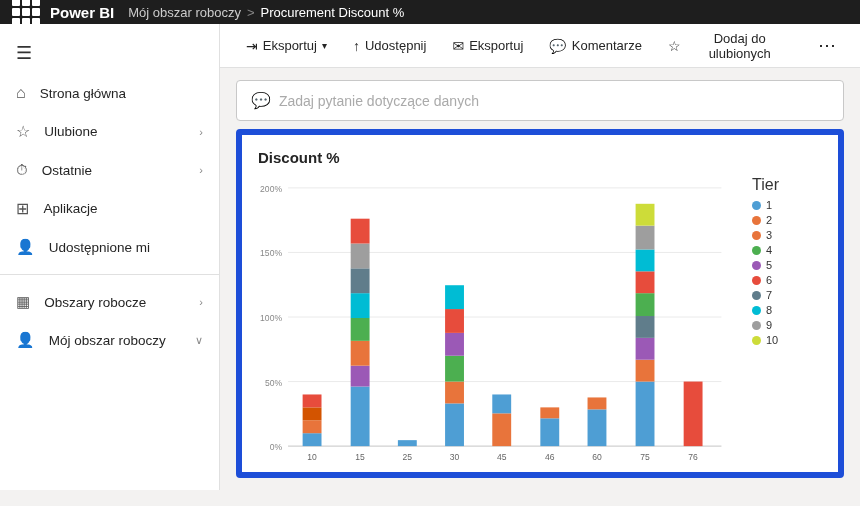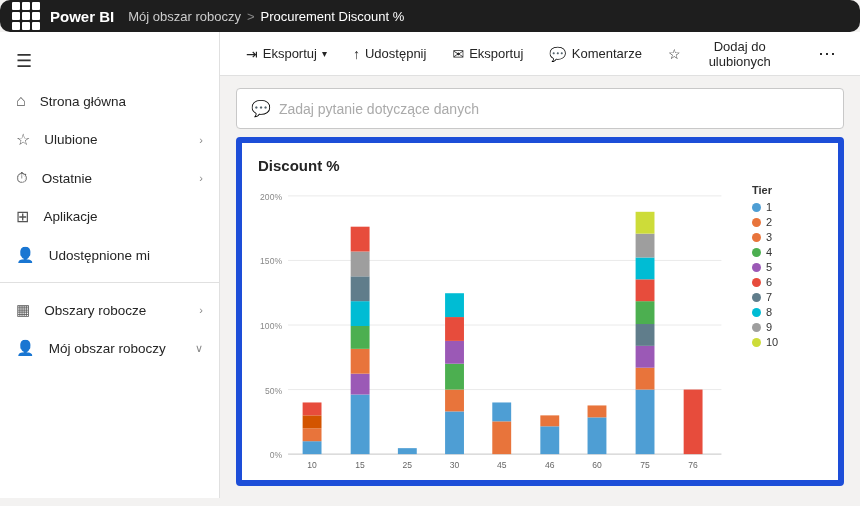--- a/index.html
+++ b/index.html
@@ -1,26 +1,25 @@
 <!DOCTYPE html>
 <html><head>
   <meta charset="utf-8">
   <style>
     * { box-sizing: border-box; margin: 0; padding: 0; }
     body { font-family: 'Segoe UI', Arial, sans-serif; background: #f3f2f1; width: 860px; height: 506px; overflow: hidden; }
 
     
     .topbar {
       background: #1e1e1e;
-      height: 32px;
+      height: 24px;
       display: flex;
       align-items: center;
       padding: 8px 12px;
       gap: 10px;
-      border-radius: 10px;
     }
     .topbar-grid {
       display: grid;
       grid-template-columns: repeat(3,8px);
       grid-template-rows: repeat(3,8px);
       gap: 2px;
       cursor: pointer;
     }
     .topbar-grid-dot { width: 8px; height: 8px; background: #fff; border-radius: 1px; }
     .topbar-brand { color: #fff; font-size: 15px; font-weight: 700; margin-right: 4px; }
@@ -135,21 +134,21 @@
     .chart-plot { flex: 1; position: relative; }
     .chart-legend {
       width: 80px;
       display: flex;
       flex-direction: column;
       gap: 3px;
       padding-left: 10px;
       padding-top: 2px;
       font-size: 11px;
     }
-    .legend-title { font-size: 11px; font-weight: 700; color: #333; margin-bottom: 2px; }
+    .legend-title { font-size: 16px; font-weight: 400; color: #333; margin-bottom: 2px; }
     .legend-item { display: flex; align-items: center; gap: 5px; color: #333; }
     .legend-dot { width: 9px; height: 9px; border-radius: 50%; flex-shrink: 0; }
 
     
     .chart-svg { width: 100%; height: 100%; }
   </style>
 </head>
 <body>
 
 <div class="topbar">

